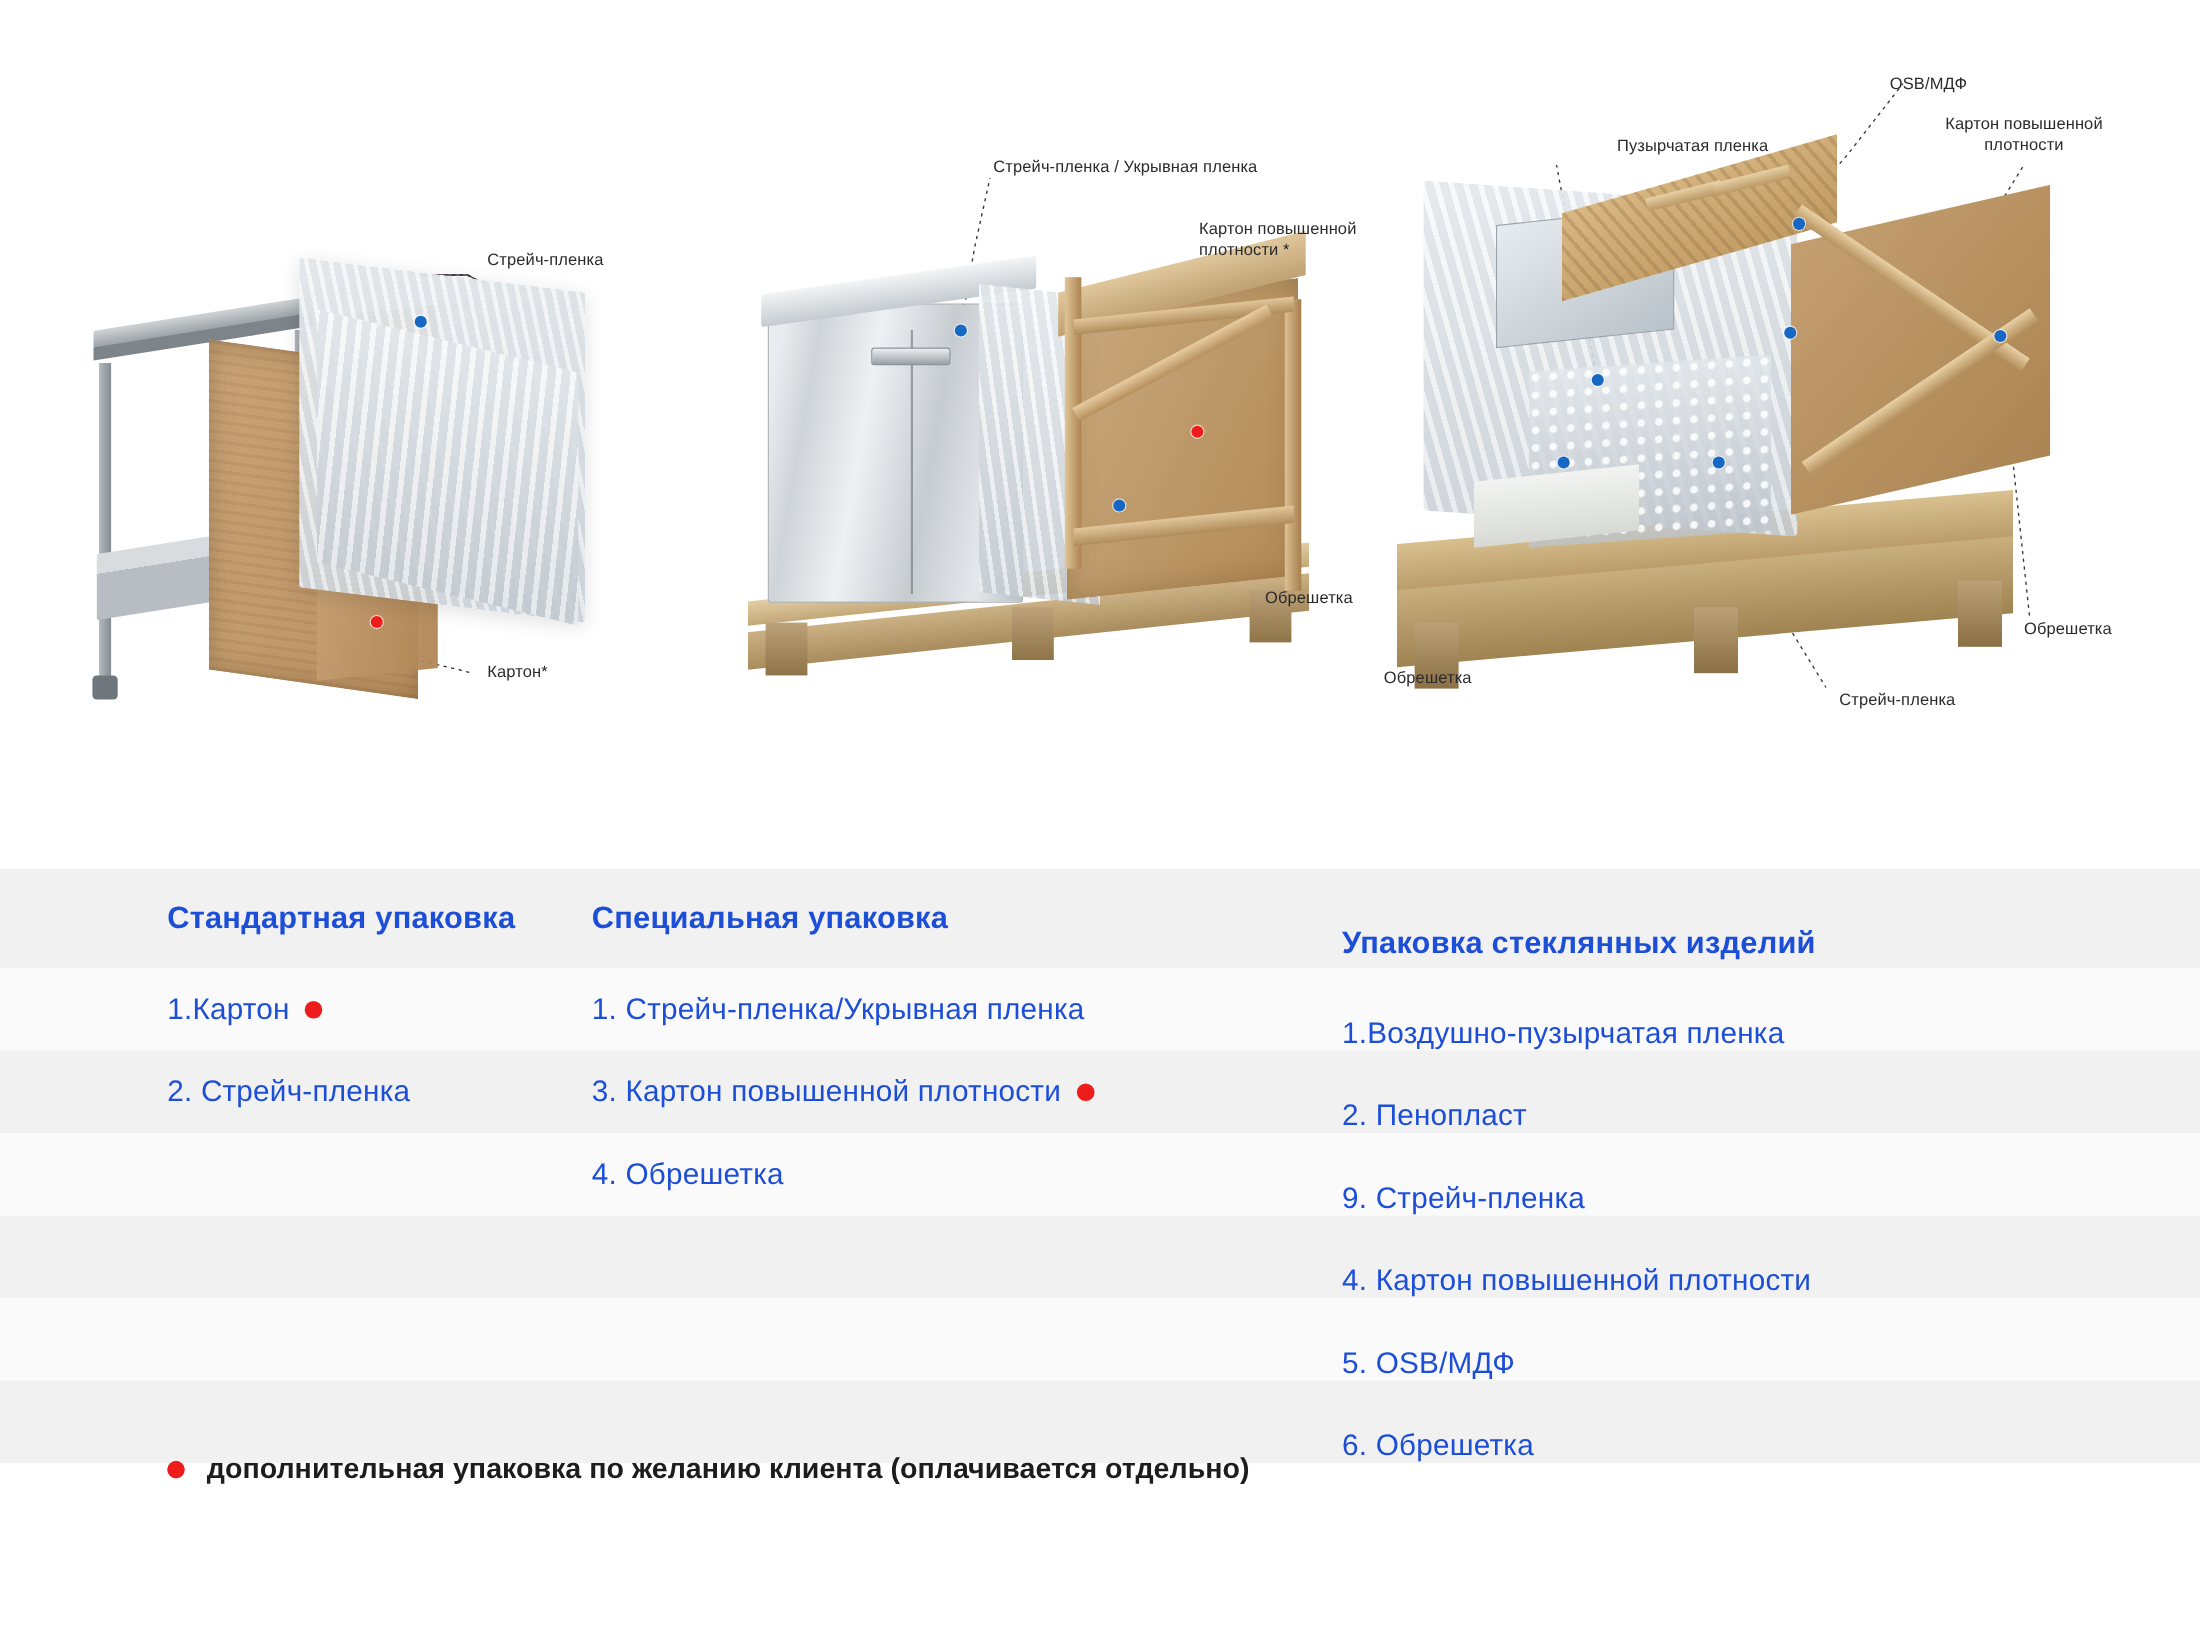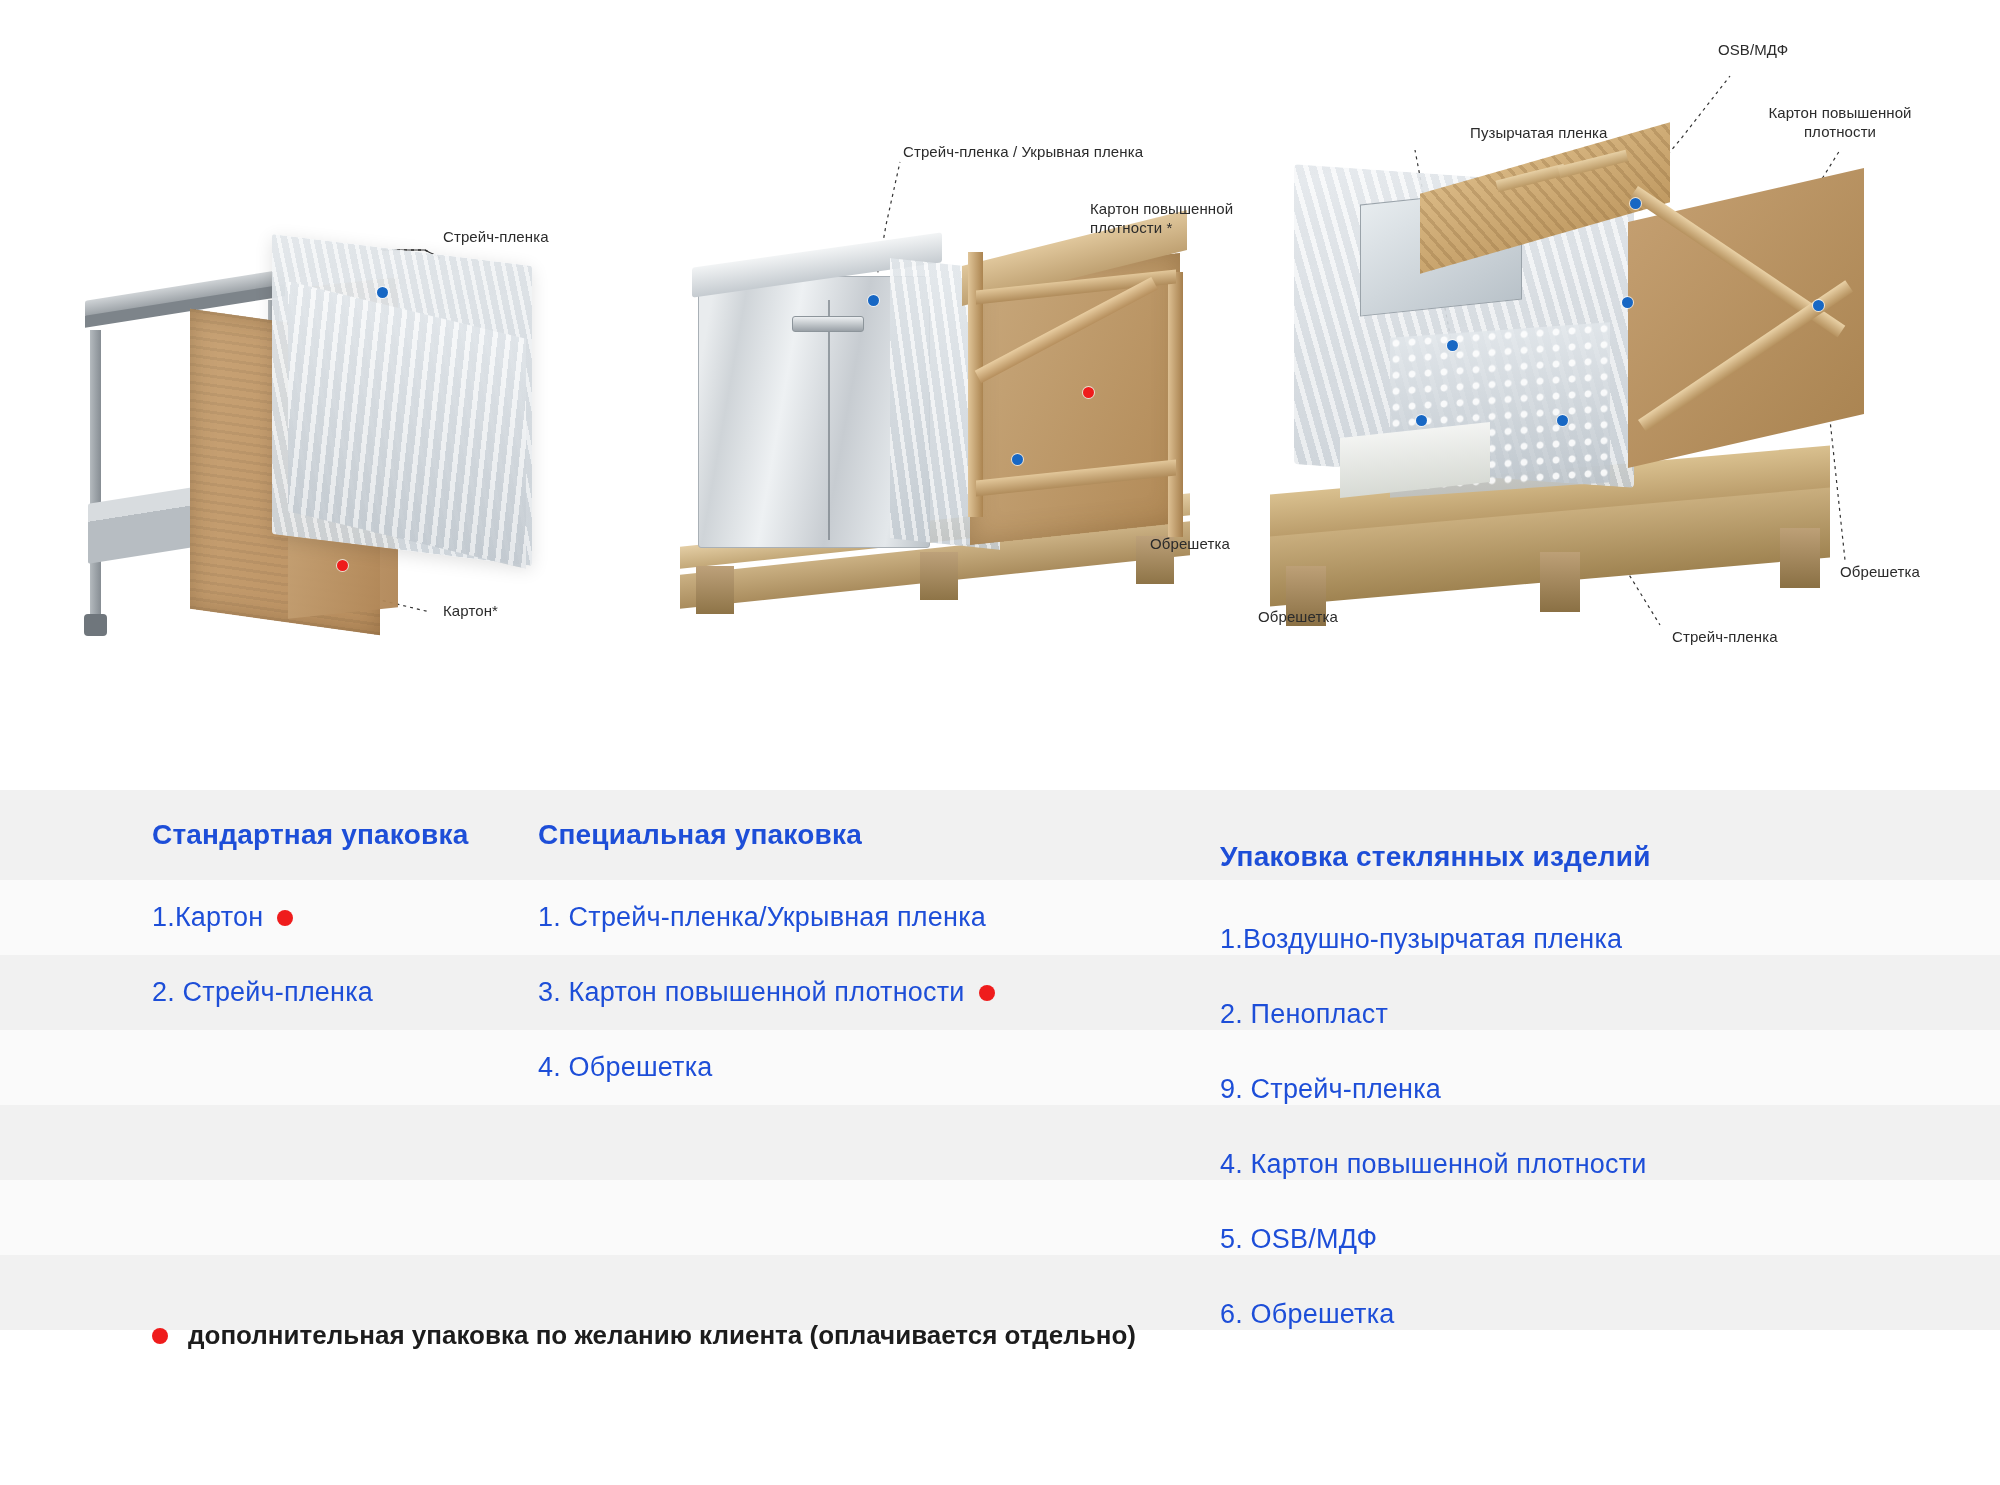--- a/index.html
+++ b/index.html
@@ -464,21 +464,21 @@
   <div class="callout" style="left:1090px; top:200px;">Картон повышенной
 плотности *</div>
   <div class="callout" style="left:1150px; top:535px;">Обрешетка</div>
 
   <span class="dot blue" style="left:1622px; top:297px;"></span>
   <span class="dot blue" style="left:1447px; top:340px;"></span>
   <span class="dot blue" style="left:1630px; top:198px;"></span>
   <span class="dot blue" style="left:1813px; top:300px;"></span>
   <span class="dot blue" style="left:1416px; top:415px;"></span>
   <span class="dot blue" style="left:1557px; top:415px;"></span>
-  <div class="callout" style="left:1718px; top:41px;text-align:right;">OSB/МДФ</div>
+  <div class="callout" style="left:1718px; top:68px;text-align:right;">OSB/МДФ</div>
   <div class="callout center" style="left:1745px; top:104px; width:190px;">Картон повышенной
 плотности</div>
   <div class="callout" style="left:1470px; top:124px;">Пузырчатая пленка</div>
   <div class="callout" style="left:1258px; top:608px;">Обрешетка</div>
   <div class="callout" style="left:1672px; top:628px;">Стрейч-пленка</div>
   <div class="callout" style="left:1840px; top:563px;">Обрешетка</div>
 </div>
 
 <div class="table-wrap">
   <div class="table-row header">

